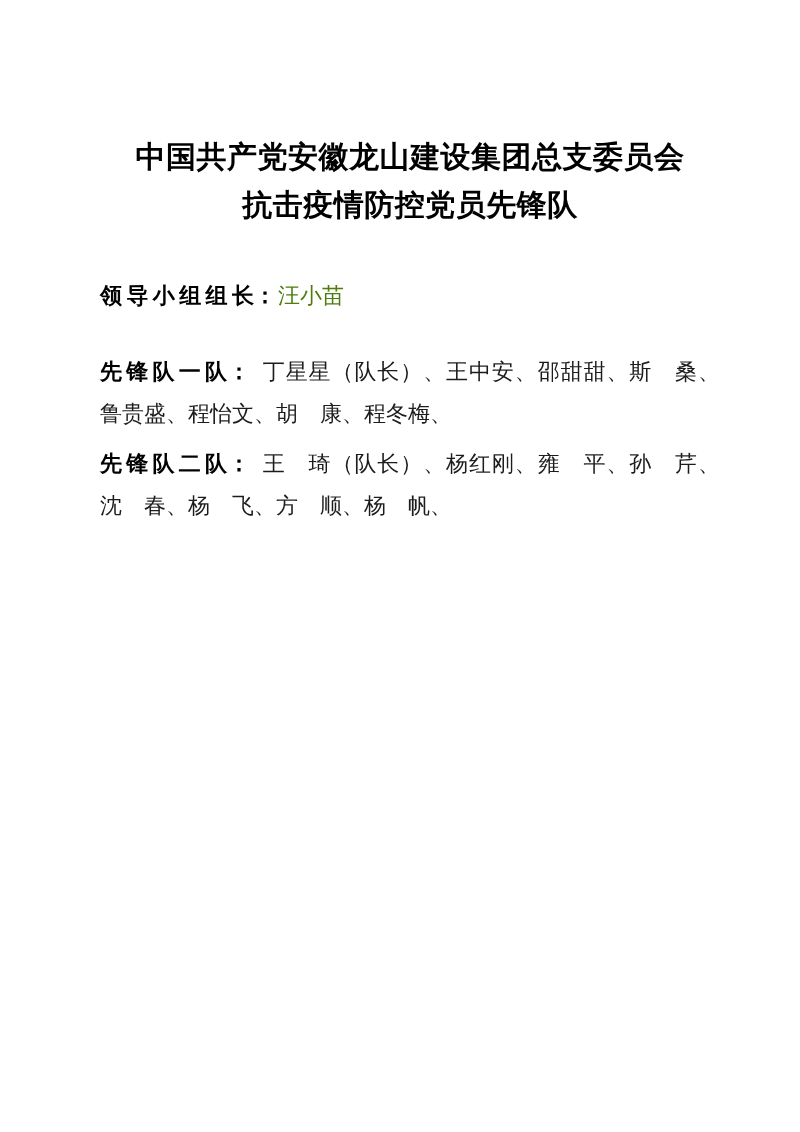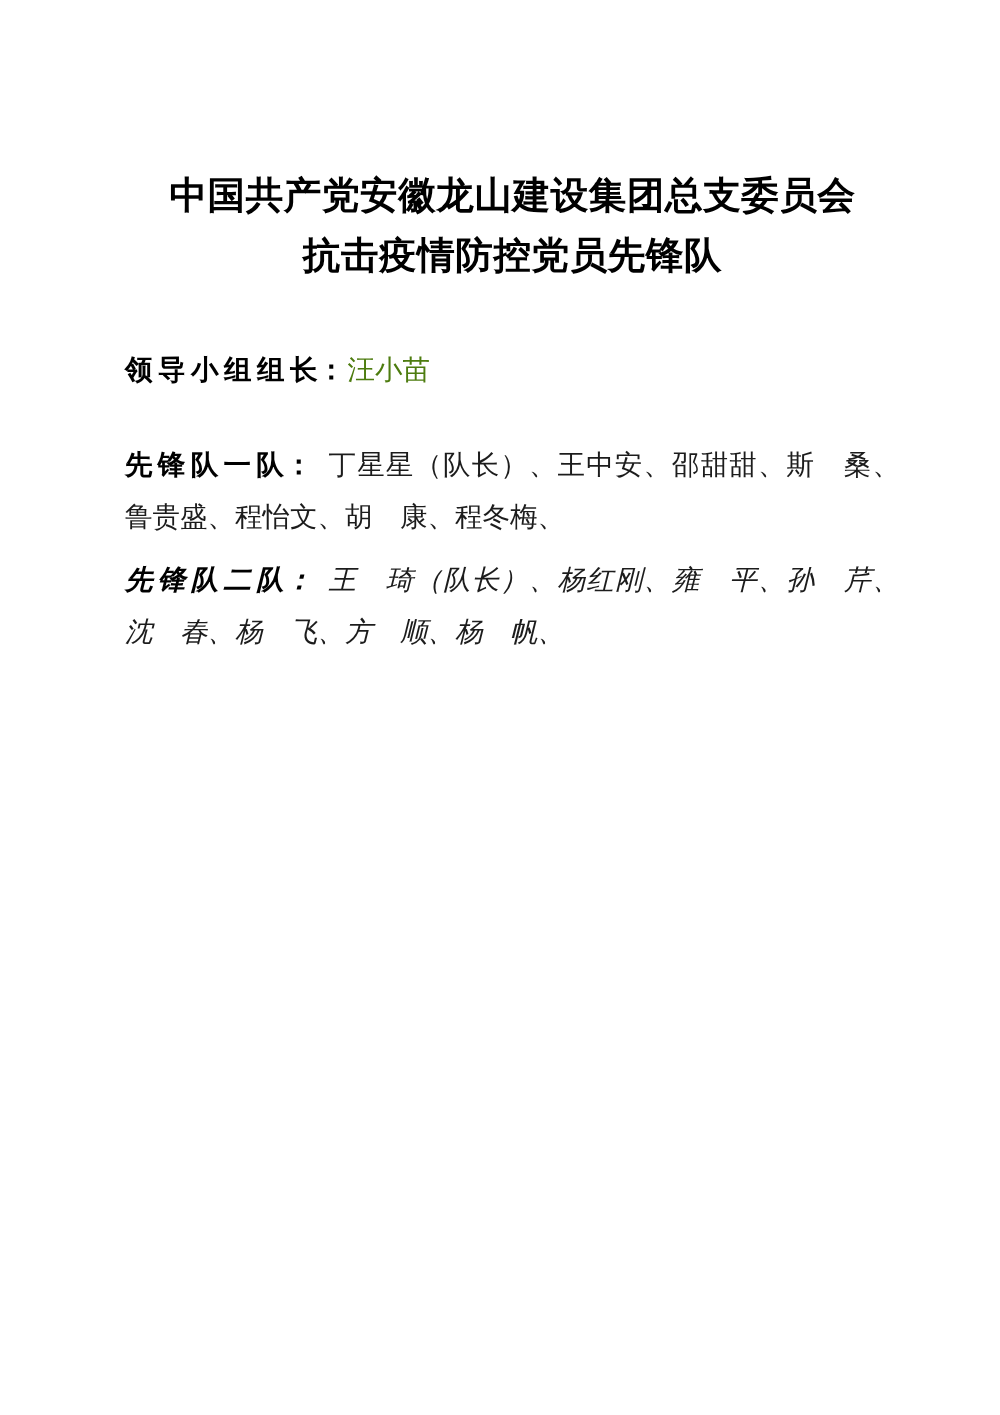--- a/index.html
+++ b/index.html
@@ -65,21 +65,20 @@
   }
   .team {
     margin: 0;
     font-size: 22px;
     line-height: 42px;
     text-align: justify;
     text-justify: inter-ideograph;
   }
   .team + .team {
     margin-top: 8px;
-    font-style: italic;
   }
   .team-label {
     width: 127px;
     line-height: 42px;
   }
   .team-colon {
     margin-right: 12px;
   }
   .team-members {
     font-weight: 400;

